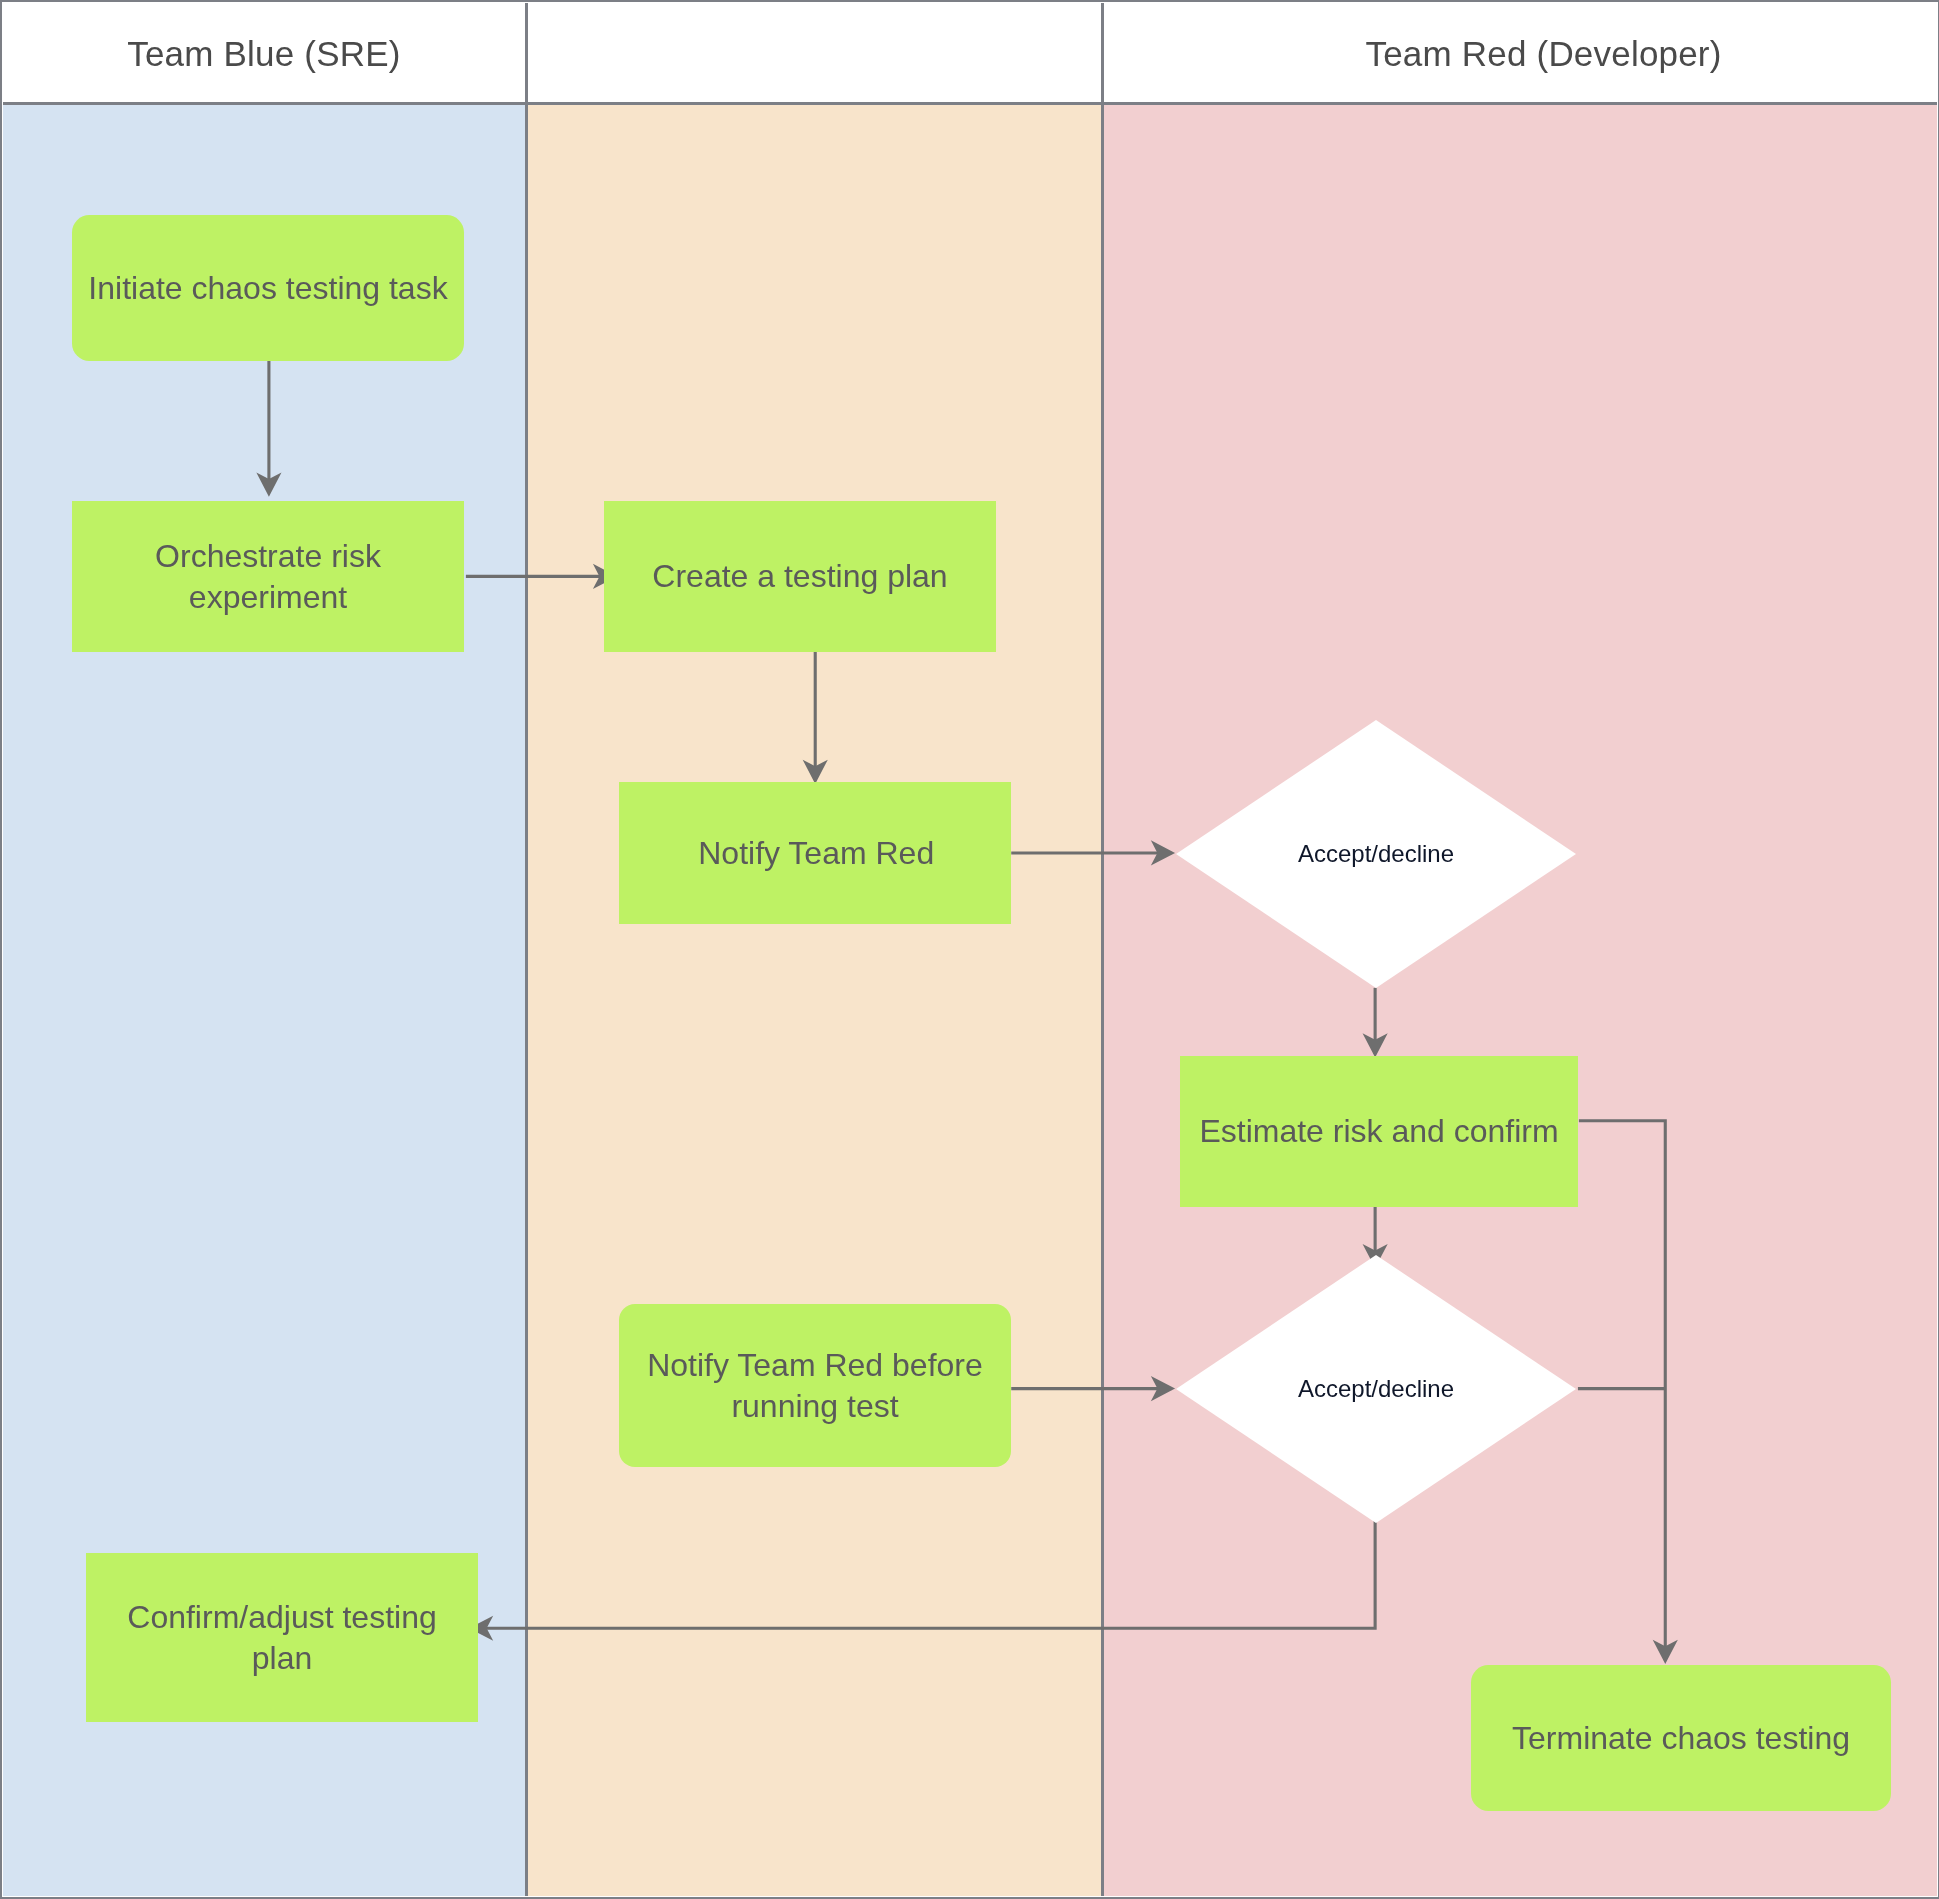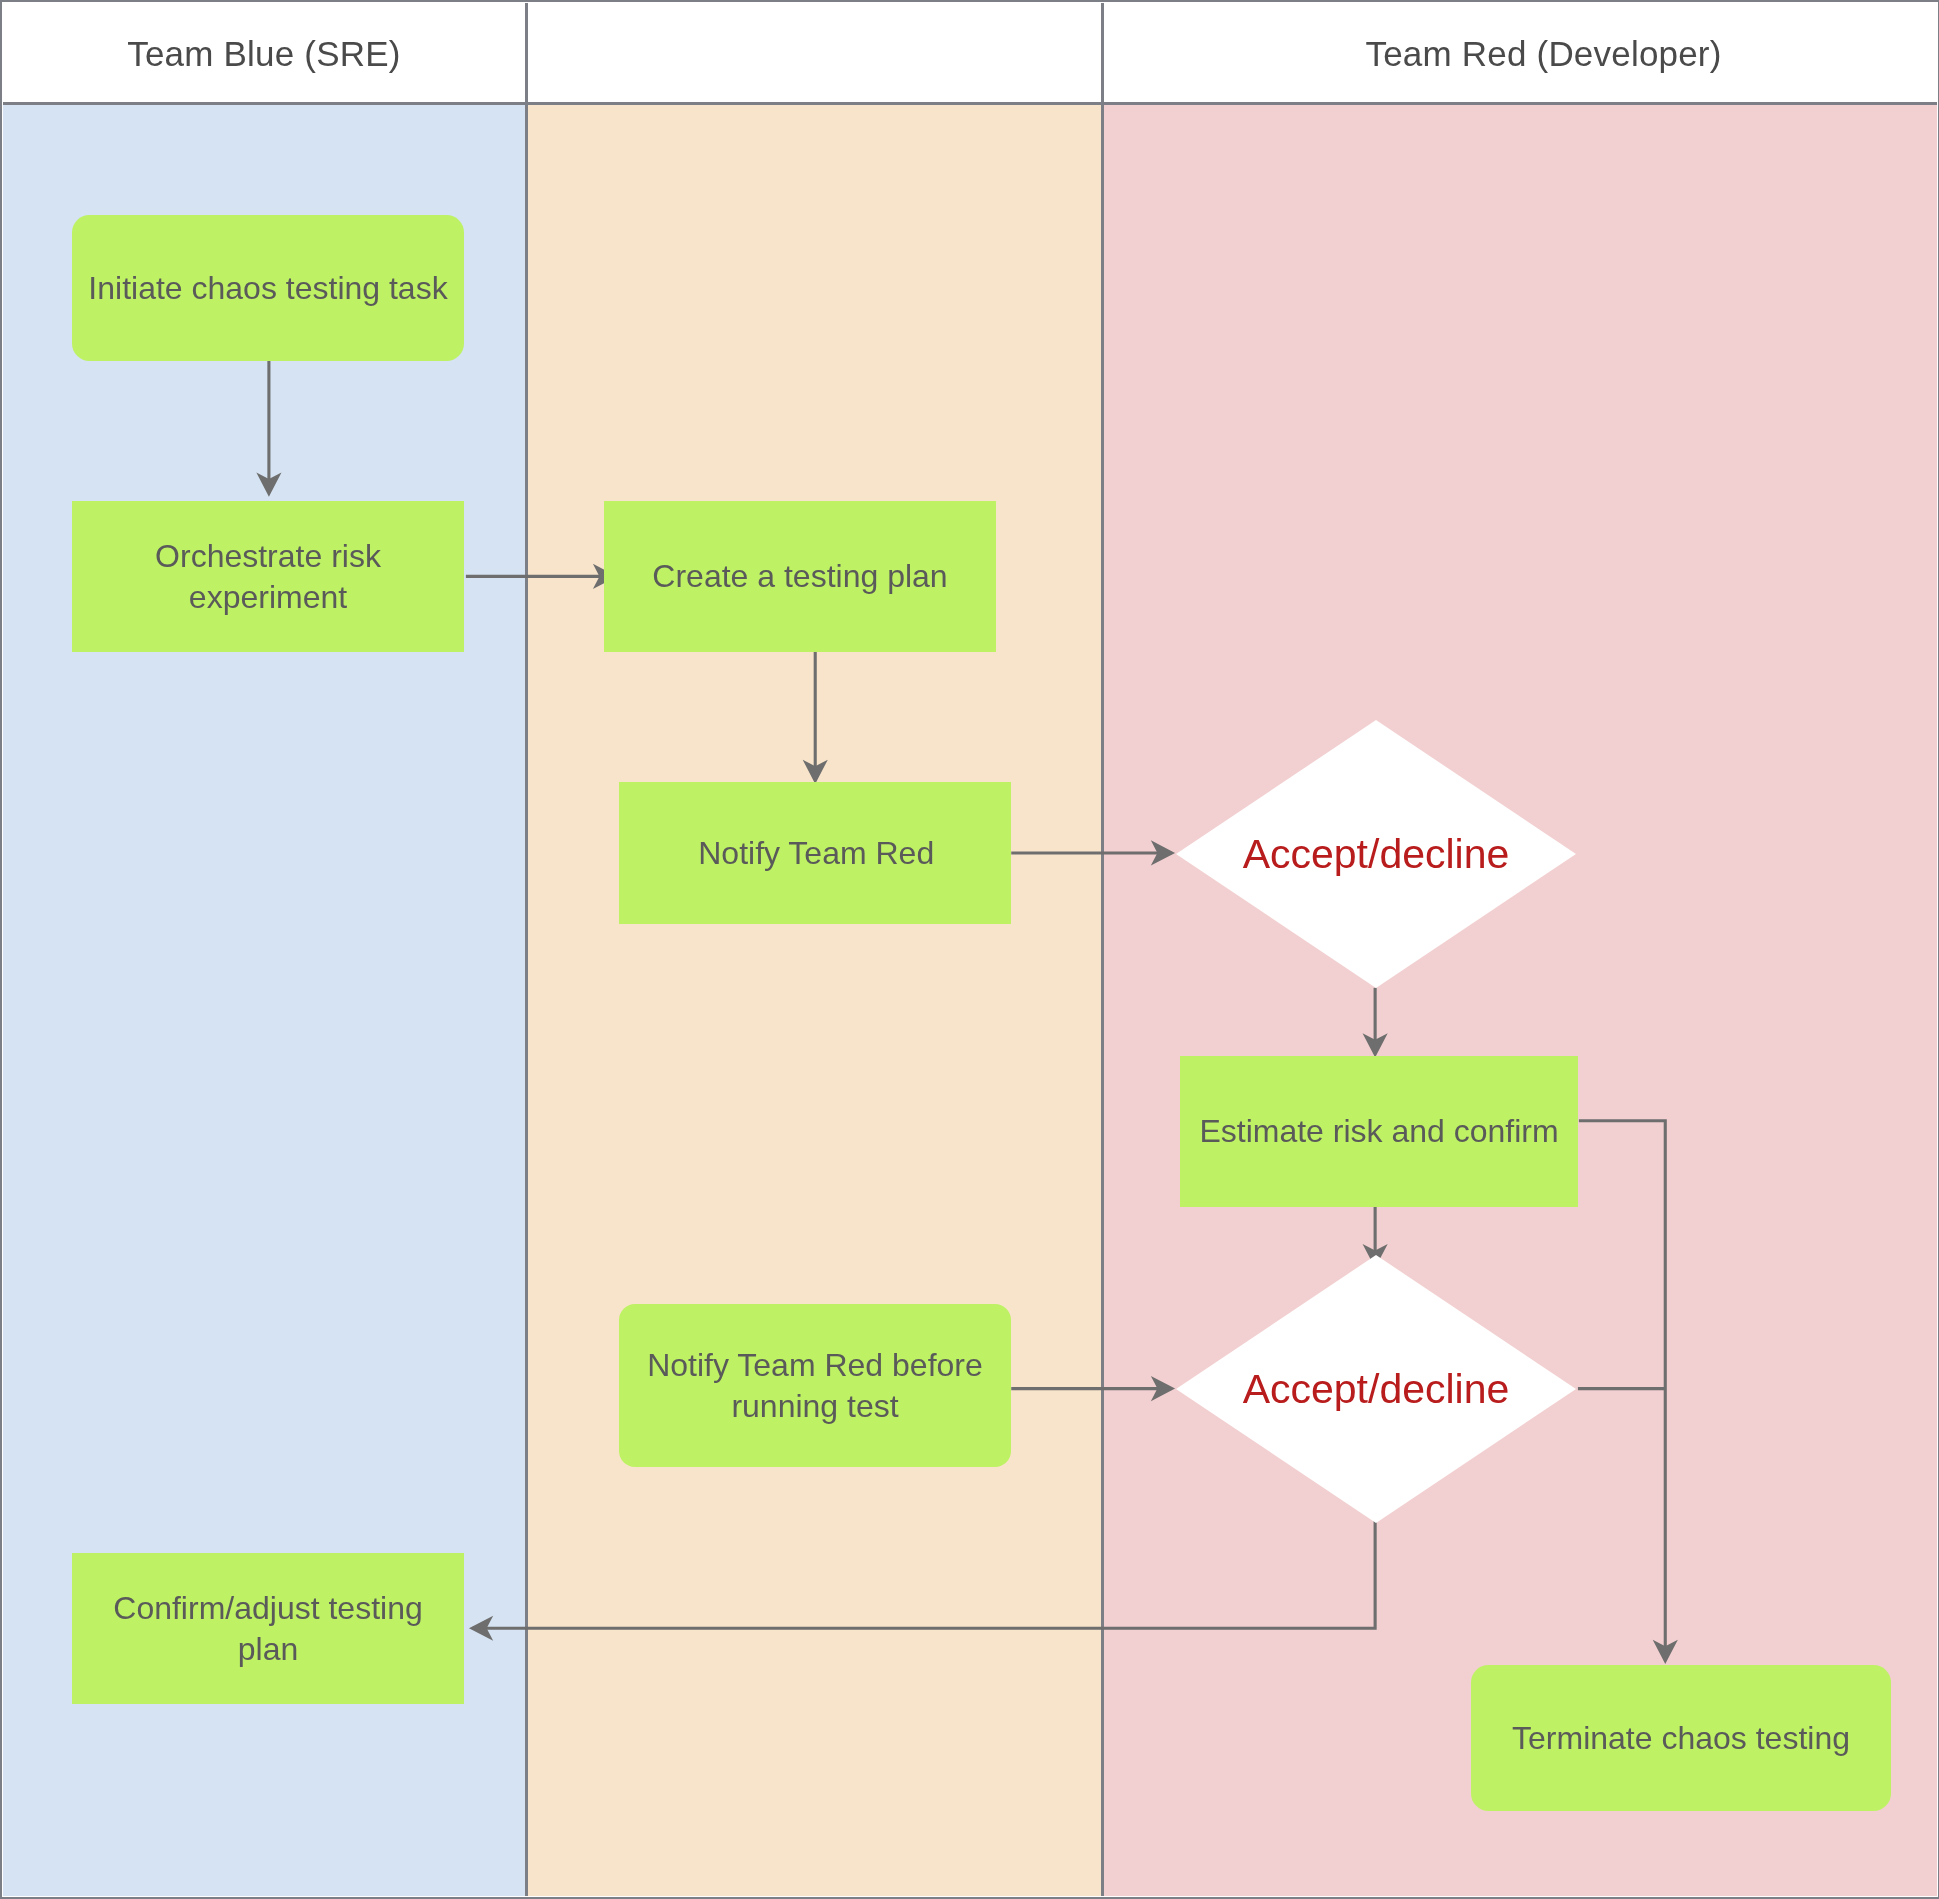--- a/index.html
+++ b/index.html
@@ -44,21 +44,21 @@
     color:#5a5a5a;font-size:32px;line-height:1.28;
     padding:5.8px 13.6px;z-index:8;
   }
   .node.rounded{border-radius:17.5px;}
   .node.sharp{border-radius:0;}
   .diamond-wrap{position:absolute;z-index:8;}
   .diamond-wrap svg{position:absolute;left:0;top:0;}
   .diamond-label{
     position:absolute;left:0;top:0;right:0;bottom:0;
     display:flex;align-items:center;justify-content:center;
-    color:#b91c1c;font-size:41px;text-align:center;line-height:1.28;
+    color:#0f172a;font-size:24px;text-align:center;line-height:1.28;
   }
 </style>
 </head>
 <body>
 
 <div id="page">
   <div id="frame"></div>
 
   <div class="lane-body" style="left:2.9px;width:522px;background:#d5e3f2;"></div>
   <div class="lane-body" style="left:528px;width:573px;background:#f8e4cb;"></div>
@@ -138,21 +138,21 @@
     <span>Notify Team Red before running test</span>
   </div>
 
   <div class="diamond-wrap" style="left:1176px;top:1255px;width:400px;height:268px;">
     <svg width="400" height="268" viewBox="0 0 412 276">
       <polygon points="206,0 412,138 206,276 0,138" fill="#ffffff"></polygon>
     </svg>
     <div class="diamond-label">Accept/decline</div>
   </div>
 
-  <div class="node sharp" style="left:72px;top:1553px;width:392px;height:151px;">
+  <div class="node sharp" style="left:86px;top:1553px;width:392px;height:169px;">
     <span>Confirm/adjust testing plan</span>
   </div>
 
   <div class="node rounded" style="left:1471px;top:1665px;width:420px;height:146px;">
     <span>Terminate chaos testing</span>
   </div>
 </div>
 
 
 </body></html>

